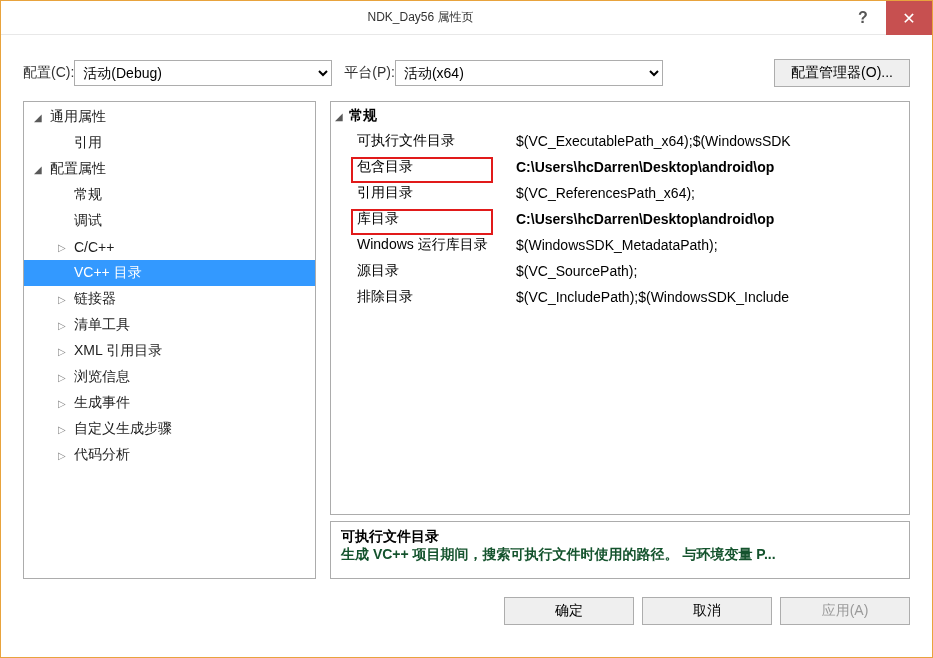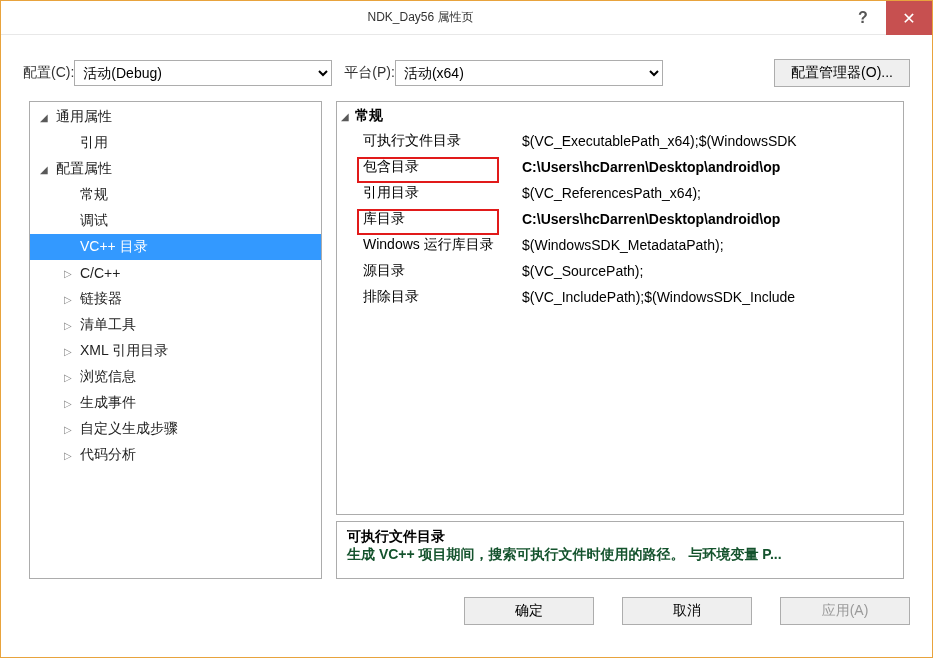--- a/index.html
+++ b/index.html
@@ -11,21 +11,21 @@
 .titlebar .btn.help { color: #555; font-size: 16px; font-weight: bold; }
 .titlebar .btn.close { background: #c75050; color: #fff; font-size: 16px; }
 .toolbar { display: flex; align-items: center; padding: 24px 22px 14px 22px; }
 .toolbar label { color: #333; }
 .toolbar select { border: 1px solid #adadad; background: #fff; height: 26px; padding: 2px 4px; font-size: 14px; }
 .toolbar select.cfg { width: 258px; }
 .toolbar .plat-lbl { margin-left: 12px; }
 .toolbar select.plat { width: 268px; }
 .toolbar .spacer { flex: 1; }
 .toolbar button.cfg-mgr { height: 28px; padding: 2px 16px; border: 1px solid #adadad; background: #efefef; text-align: center; }
-.content { display: flex; padding: 0 28px; gap: 14px; height: 478px; }
+.content { display: flex; padding: 0 22px; gap: 14px; height: 478px; }
 .tree { width: 293px; border: 1px solid #acacac; background: #fff; overflow: auto; padding: 2px 0; }
 .tree-item { display: flex; align-items: center; height: 26px; padding-left: 6px; white-space: nowrap; cursor: default; color: #1e1e1e; }
 .tree-item.d1 { padding-left: 10px; }
 .tree-item.d2 { padding-left: 34px; }
 .tree-item.selected { background: #3399ff; color: #fff; }
 .tree-arrow { width: 14px; display: inline-block; font-size: 10px; color: #595959; margin-right: 2px; }
 .tree-arrow.open::before { content: "◢"; }
 .tree-arrow.closed::before { content: "▷"; color: #888; }
 .tree-arrow.none::before { content: ""; }
 .right { flex: 1; display: flex; flex-direction: column; gap: 6px; min-width: 0; }
@@ -36,21 +36,21 @@
 .grid-header .arr::before { content: "◢"; }
 .grid-header .txt { font-weight: bold; }
 .grid-row { display: flex; align-items: center; height: 26px; }
 .grid-row .key { width: 185px; padding-left: 26px; position: relative; white-space: nowrap; }
 .grid-row .val { flex: 1; white-space: nowrap; overflow: hidden; min-width: 0; }
 .grid-row.bold .val { font-weight: bold; }
 .redbox { position: absolute; border: 2px solid #e11a1a; pointer-events: none; }
 .desc { border: 1px solid #acacac; background: #fff; height: 58px; padding: 6px 10px; overflow: hidden; }
 .desc .dt { font-weight: bold; }
 .desc .dd { color: #14532d; white-space: nowrap; font-weight: bold; }
-.footer { display: flex; justify-content: flex-end; gap: 28px; padding: 18px 22px; }
+.footer { display: flex; justify-content: flex-end; gap: 8px; padding: 18px 22px; }
 .footer button { width: 130px; height: 28px; border: 1px solid #adadad; background: #efefef; }
 .footer button.disabled { color: #9a9a9a; }
 </style>
 </head>
 <body>
 
 <div class="titlebar">
   <div class="title">NDK_Day56 属性页</div>
   <div class="btns">
     <div class="btn help">?</div>
@@ -86,27 +86,27 @@
         <span>配置属性</span>
       </div>
       <div class="tree-item d2">
         <span class="tree-arrow none"></span>
         <span>常规</span>
       </div>
       <div class="tree-item d2">
         <span class="tree-arrow none"></span>
         <span>调试</span>
       </div>
+      <div class="tree-item d2">
+        <span class="tree-arrow closed"></span>
+        <span>C/C++</span>
+      </div>
       <div class="tree-item d2 selected">
         <span class="tree-arrow none"></span>
         <span>VC++ 目录</span>
-      </div>
-      <div class="tree-item d2">
-        <span class="tree-arrow closed"></span>
-        <span>C/C++</span>
       </div>
       <div class="tree-item d2">
         <span class="tree-arrow closed"></span>
         <span>链接器</span>
       </div>
       <div class="tree-item d2">
         <span class="tree-arrow closed"></span>
         <span>清单工具</span>
       </div>
       <div class="tree-item d2">

